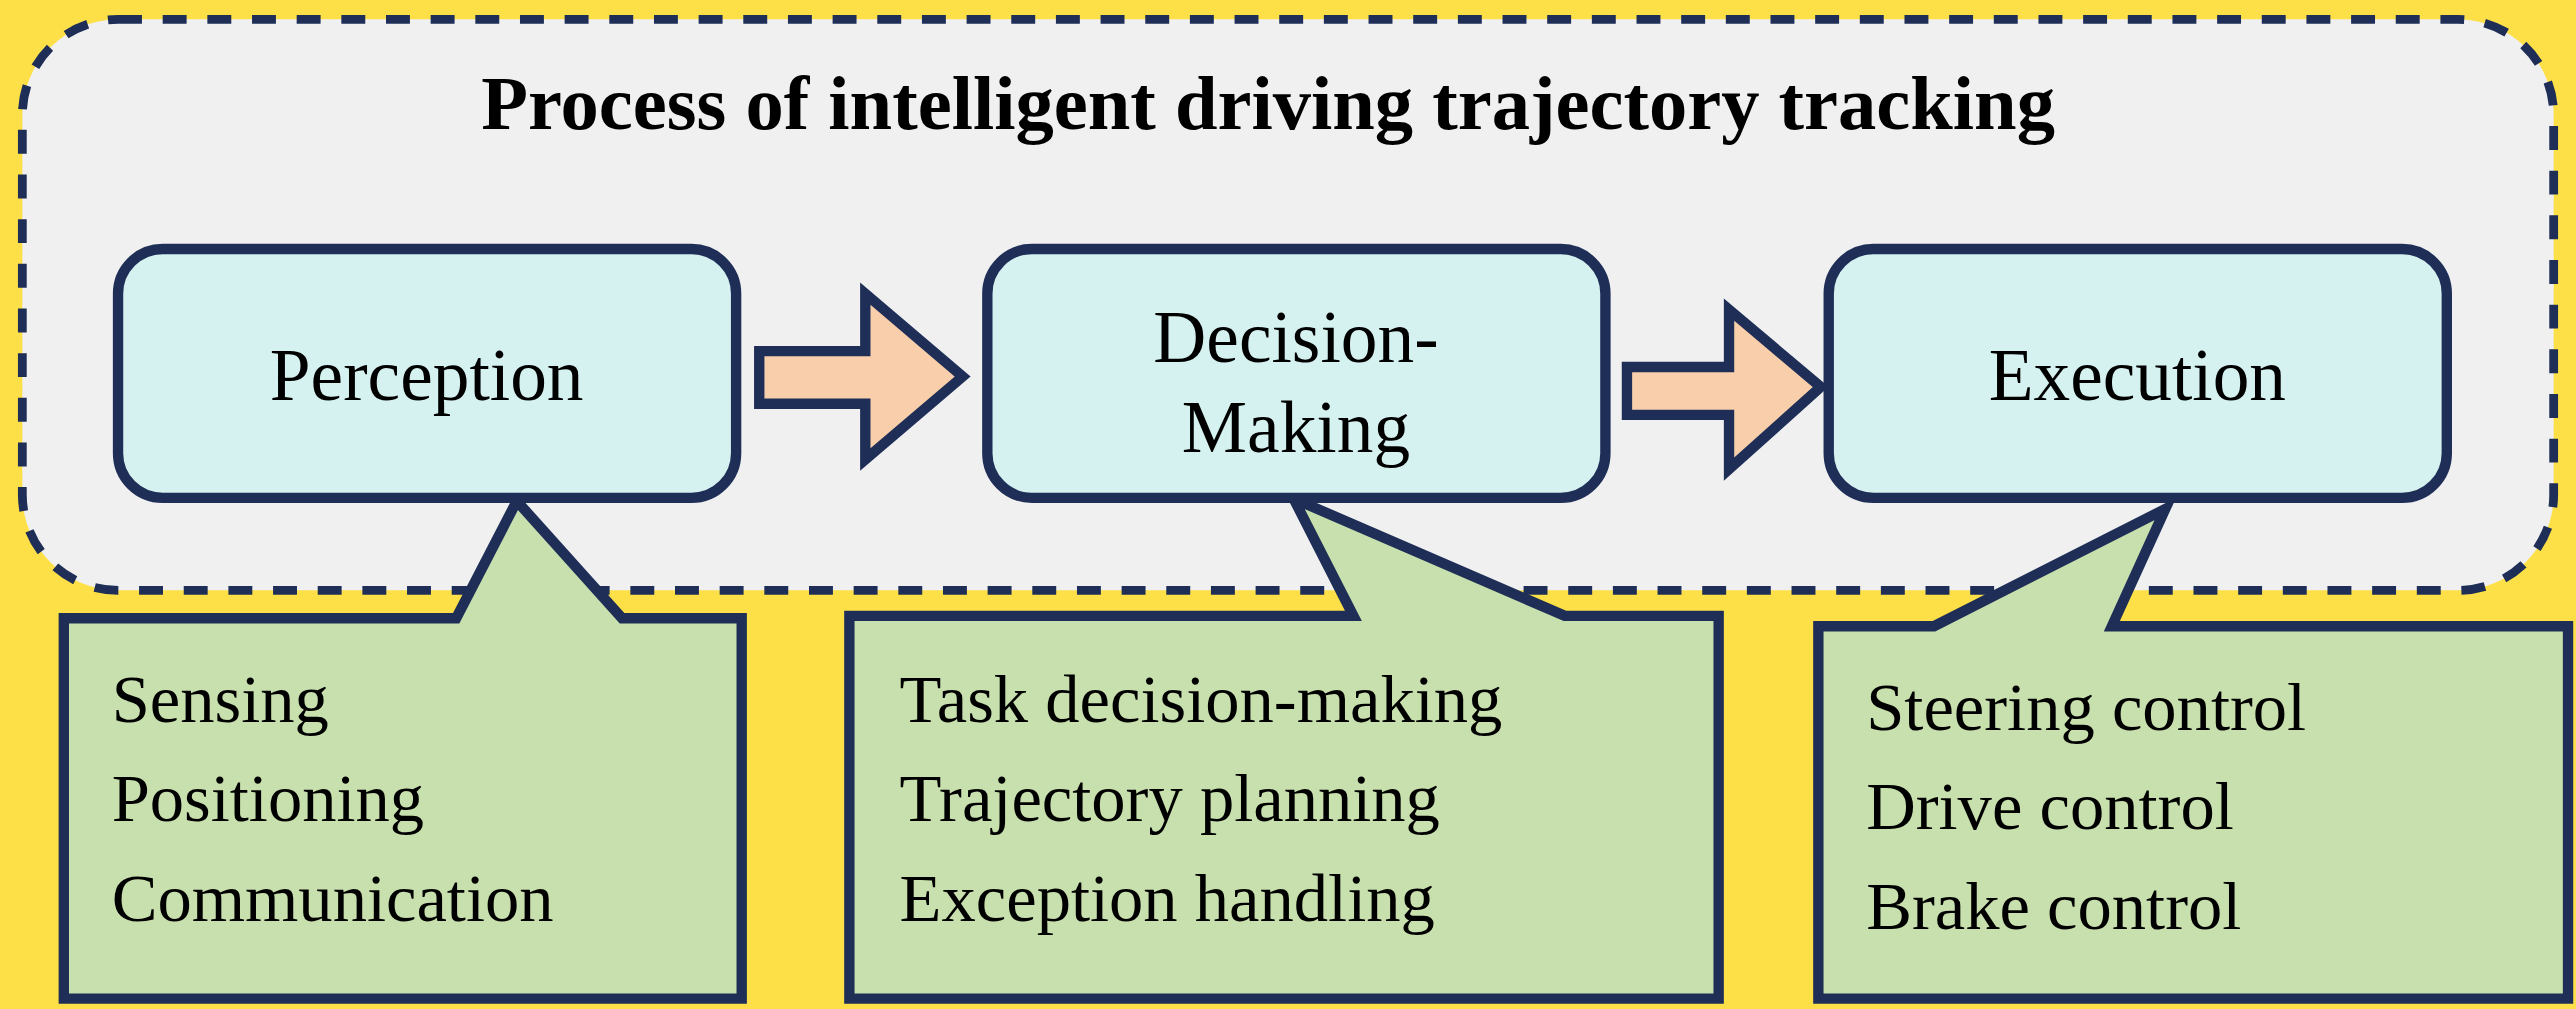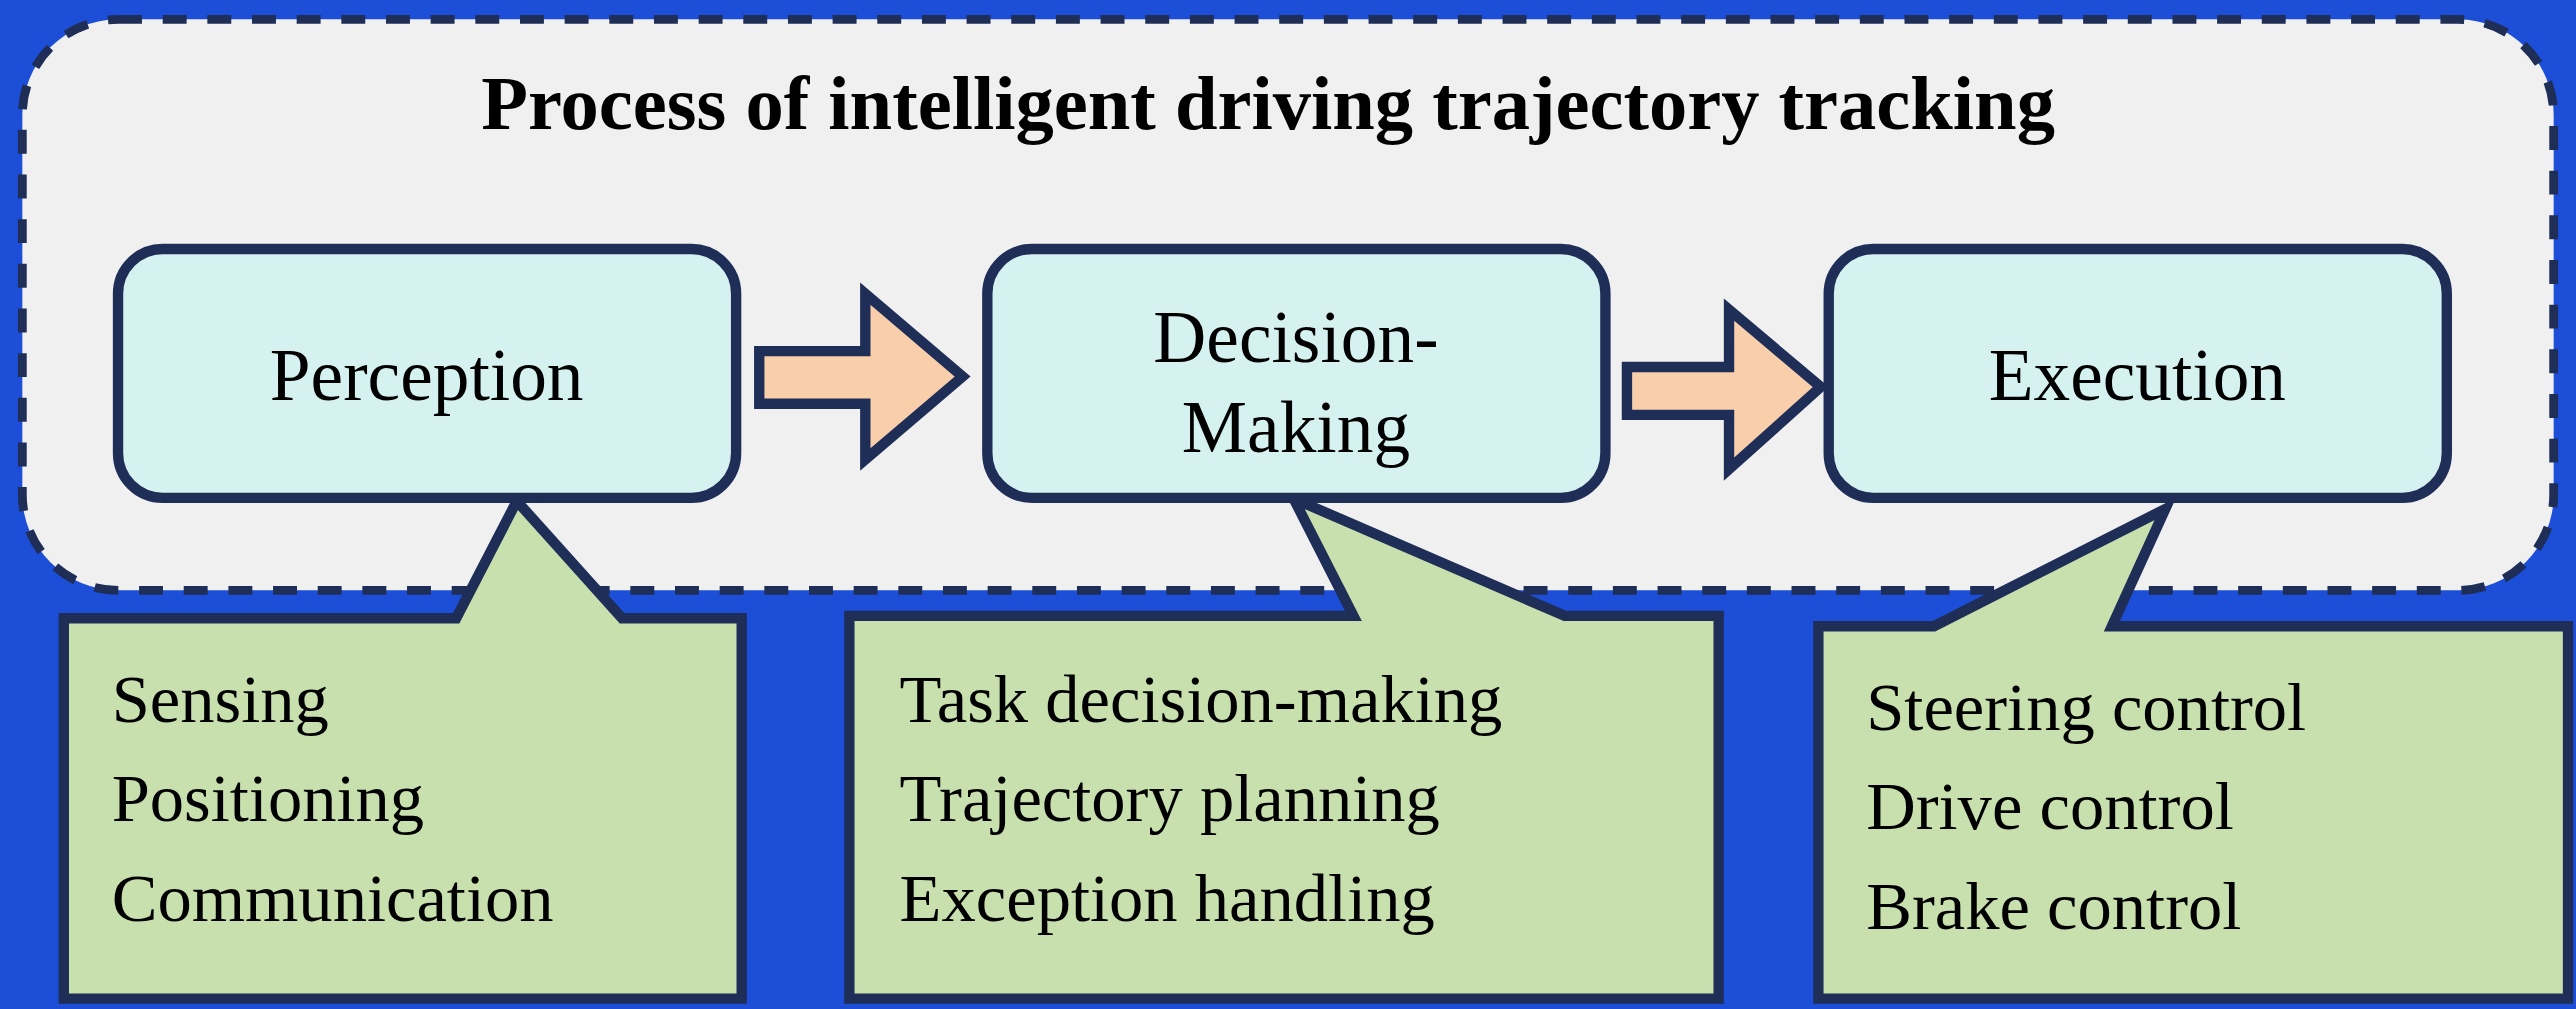--- a/index.html
+++ b/index.html
@@ -8,21 +8,21 @@
     padding: 0;
     background: #ffffff;
   }
   body {
     font-family: "Liberation Serif", "DejaVu Serif", serif;
   }
   #stage {
     position: relative;
     width: 2576px;
     height: 1010px;
-    background: #1d4ed8;
+    background: #fde047;
     overflow: hidden;
   }
   #diagram-svg {
     position: absolute;
     left: 0;
     top: 0;
     width: 2576px;
     height: 1010px;
     display: block;
   }

